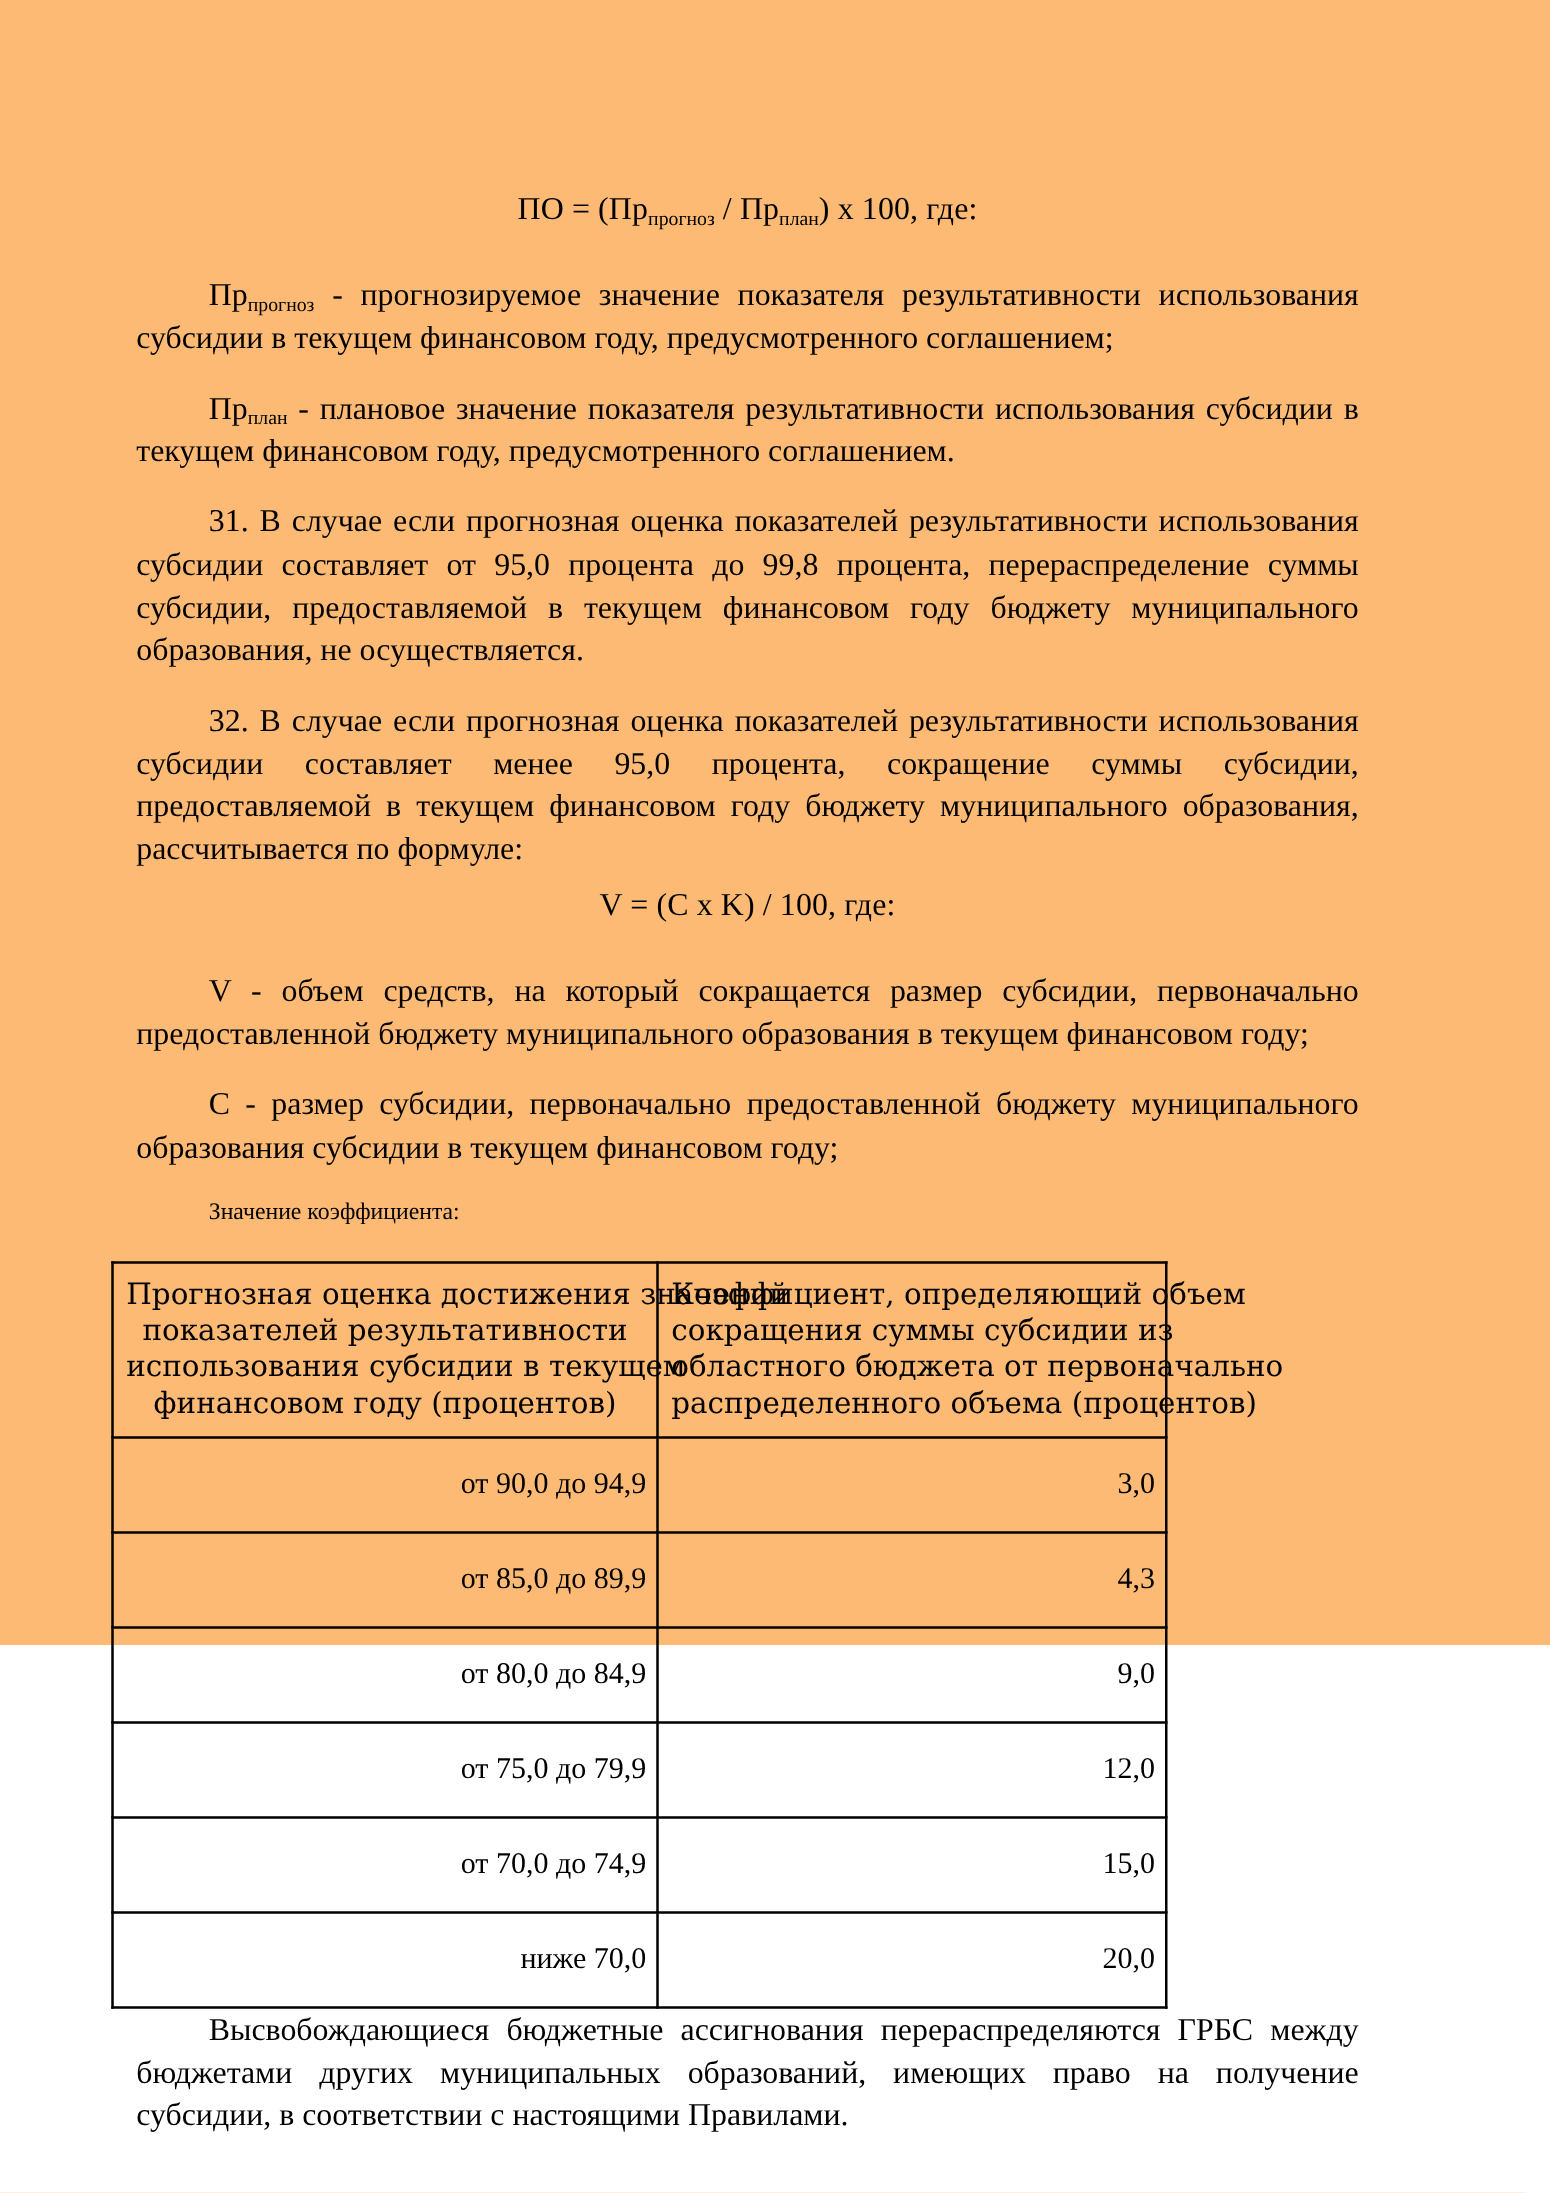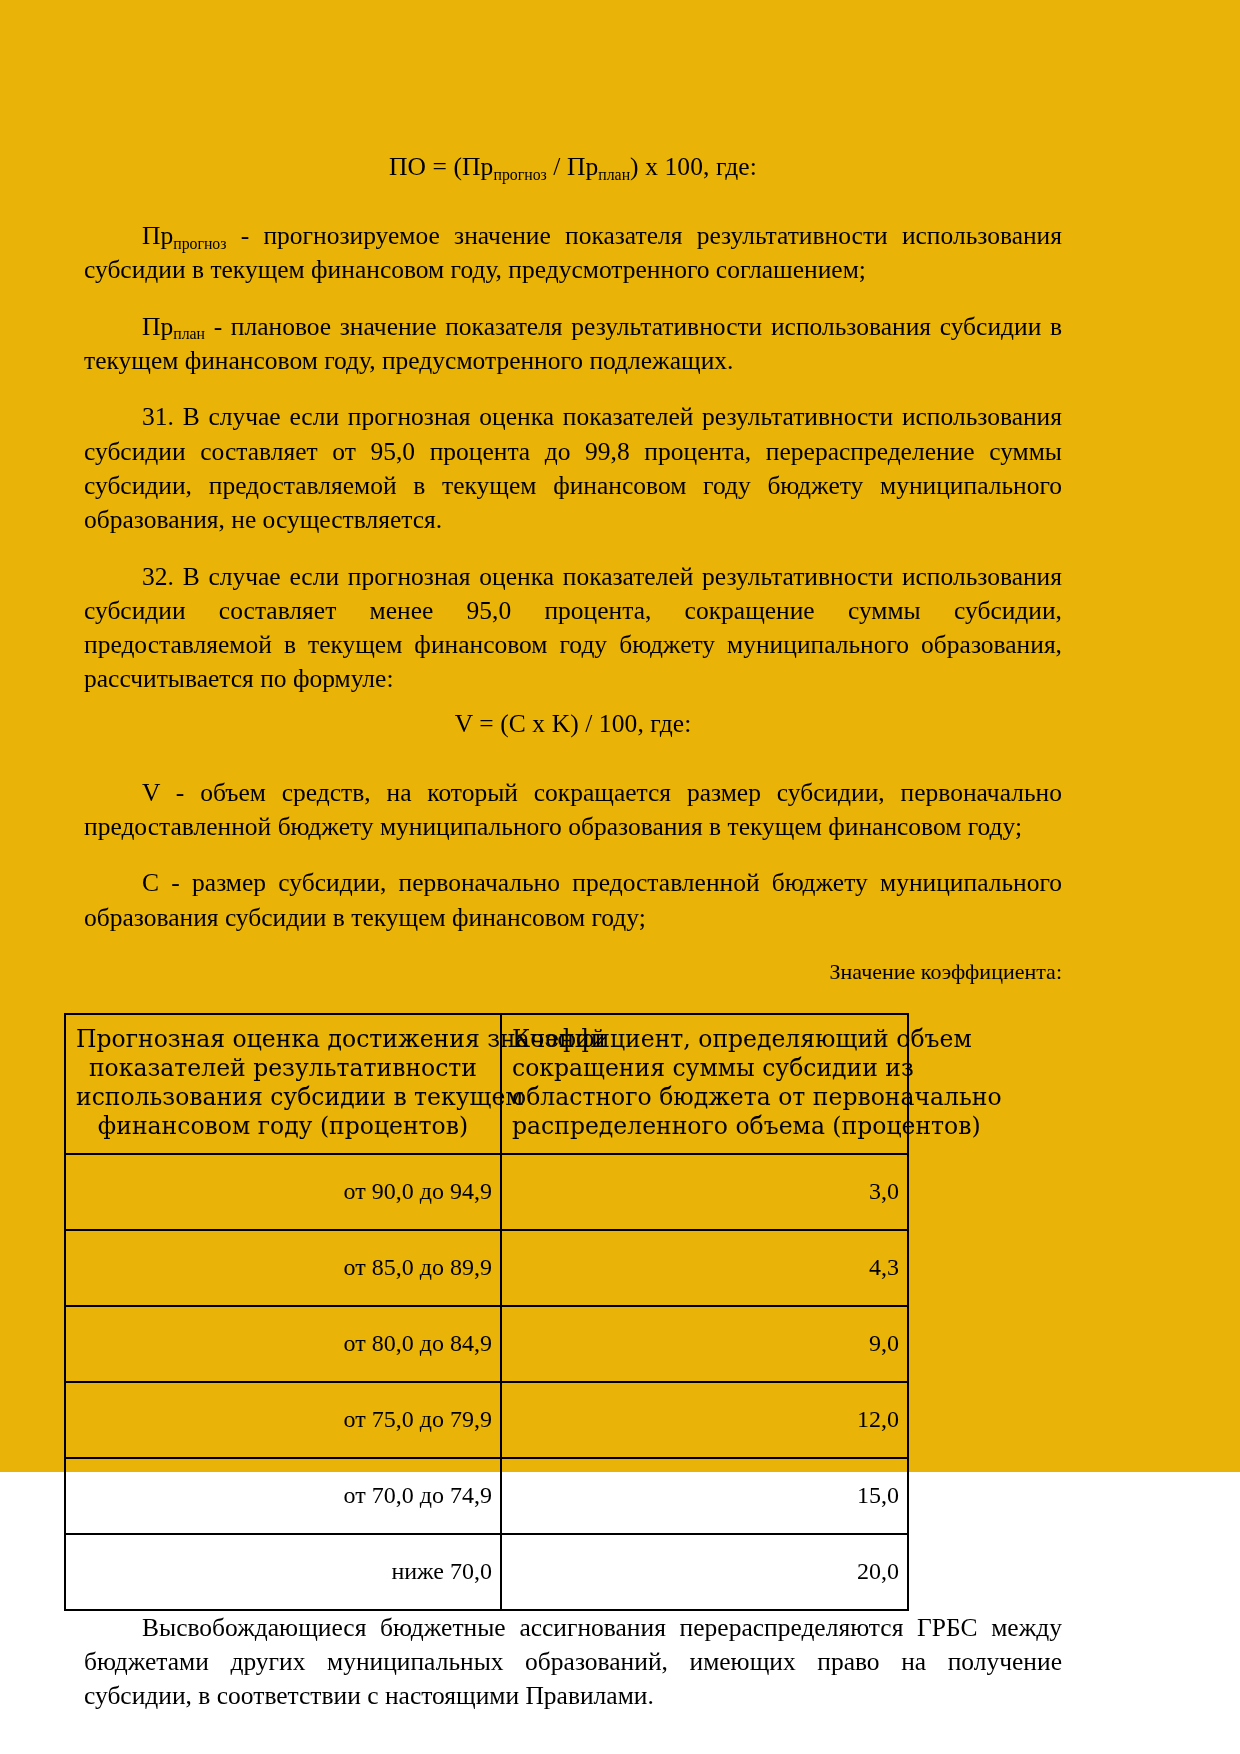--- a/index.html
+++ b/index.html
@@ -11,24 +11,24 @@
   body {
     width: 1240px;
     height: 1754px;
     font-family: "Liberation Serif", "DejaVu Serif", serif;
     color: #000000;
     -webkit-font-smoothing: antialiased;
   }
   .page {
     position: relative;
     width: 1240px;
-    height: 1472px;
+    height: 1316px;
     box-sizing: border-box;
-    padding: 150px 128px 0 84px;
-    background: #eab308;
+    padding: 150px 128px 0 109px;
+    background: #fdba74;
   }
   .content {
     width: 978px;
   }
   
   .formula {
     text-align: center;
     font-size: 25.5px;
     line-height: 1.30;
     margin: 0 0 36px 0;
@@ -58,24 +58,24 @@
     top: 0.30em;
   }
   p.para.last {
     text-align: justify;
   }
   p.tight {
     margin-bottom: 10px;
   }
   .caption {
     margin: 0 0 26px 0;
-    font-size: 22px;
+    font-size: 19px;
     line-height: 1.35;
     text-indent: 58px;
-    text-align: right;
+    text-align: left;
   }
   
   table.coef {
     border-collapse: collapse;
     width: 843px;
     margin: 0 0 0 -20px;
     table-layout: fixed;
   }
   table.coef td, table.coef th {
     border: 2px solid #000000;
@@ -112,21 +112,21 @@
 
 <div class="page">
   <div class="content">
 
     <div class="formula">
       <span>ПО = (Пр</span><sub>прогноз</sub><span> / Пр</span><sub>план</sub><span>) x 100, где:</span>
     </div>
 
     <p class="para"><span>Пр</span><sub>прогноз</sub><span> - прогнозируемое значение показателя результативности использования субсидии в текущем финансовом году, предусмотренного соглашением;</span></p>
 
-    <p class="para"><span>Пр</span><sub>план</sub><span> - плановое значение показателя результативности использования субсидии в текущем финансовом году, предусмотренного подлежащих.</span></p>
+    <p class="para"><span>Пр</span><sub>план</sub><span> - плановое значение показателя результативности использования субсидии в текущем финансовом году, предусмотренного соглашением.</span></p>
 
     <p class="para">31. В случае если прогнозная оценка показателей результативности использования субсидии составляет от 95,0 процента до 99,8 процента, перераспределение суммы субсидии, предоставляемой в текущем финансовом году бюджету муниципального образования, не осуществляется.</p>
 
     <p class="para tight">32. В случае если прогнозная оценка показателей результативности использования субсидии составляет менее 95,0 процента, сокращение суммы субсидии, предоставляемой в текущем финансовом году бюджету муниципального образования, рассчитывается по формуле:</p>
 
     <div class="formula">V = (C x K) / 100, где:</div>
 
     <p class="para">V - объем средств, на который сокращается размер субсидии, первоначально предоставленной бюджету муниципального образования в текущем финансовом году;</p>
 
     <p class="para">C - размер субсидии, первоначально предоставленной бюджету муниципального образования субсидии в текущем финансовом году;</p>

